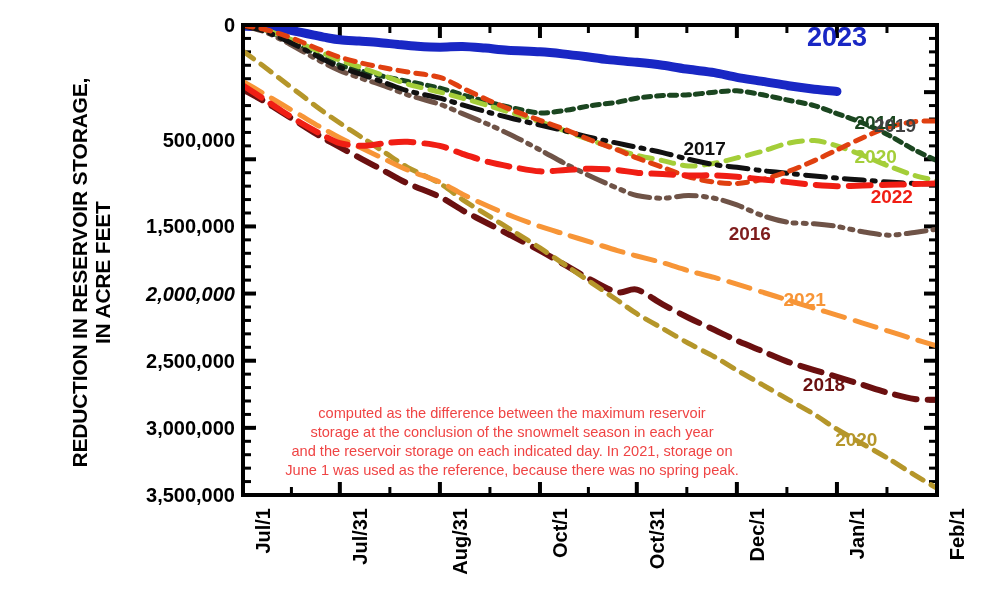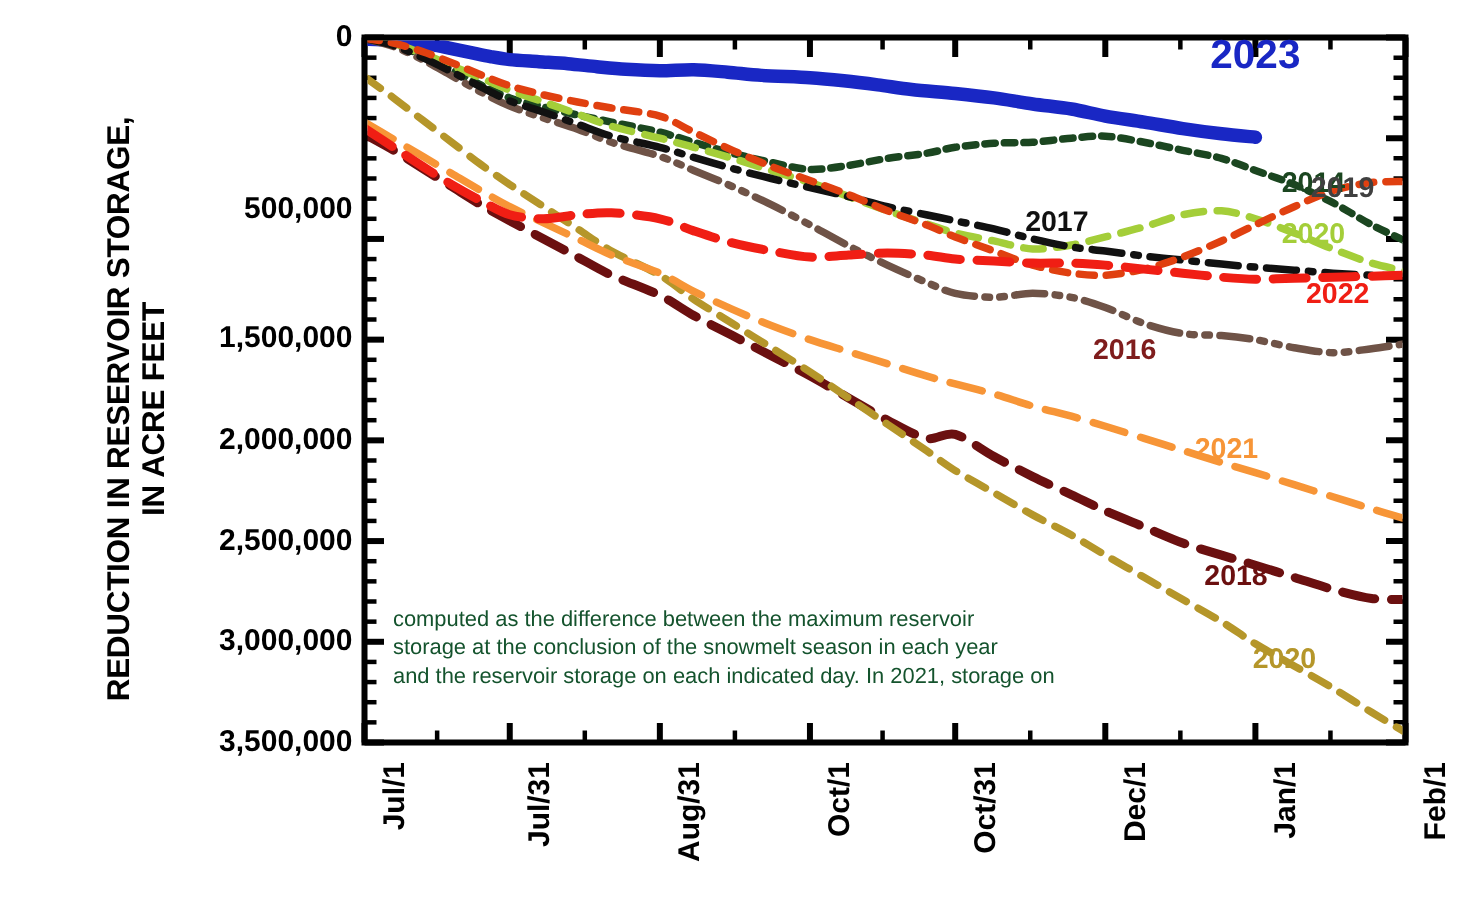--- a/index.html
+++ b/index.html
@@ -81,40 +81,41 @@
   .series-label.big {
     font-size: 27px;
   }
   #annotation {
     position: absolute;
     left: 262px;
     top: 404px;
     width: 500px;
     font-size: 14.6px;
     font-weight: normal;
-    color: #14532d;
+    color: #ef4444;
+    text-align: center;
     line-height: 1.30;
   }
   #annotation div { white-space: nowrap; }
 </style>
 </head>
 <body>
 
 <div id="figure">
 
   <div class="y-axis-title">
     <div>REDUCTION IN RESERVOIR STORAGE,</div>
     <div>IN ACRE FEET</div>
   </div>
 
   <div id="ytick-labels">
       <div class="ytick-label" style="top: 25px;">0</div>
       <div class="ytick-label" style="top: 92.1429px; margin-top: 48px;">500,000</div>
       <div class="ytick-label" style="top: 226.429px;">1,500,000</div>
-      <div class="ytick-label" style="top: 293.571px;">2,000,000</div>
+      <div class="ytick-label" style="top: 293.571px; font-style: italic;">2,000,000</div>
       <div class="ytick-label" style="top: 360.714px;">2,500,000</div>
       <div class="ytick-label" style="top: 427.857px;">3,000,000</div>
       <div class="ytick-label" style="top: 495px;">3,500,000</div>
     </div>
 
   <svg id="plot" width="985" height="600" style="position:absolute;left:0;top:0;">
       <rect x="243" y="25" width="694" height="470" fill="none" stroke="#000" stroke-width="4"></rect>
       <line x1="243" y1="25" x2="256" y2="25" stroke="#000" stroke-width="4"></line>
       <line x1="937" y1="25" x2="924" y2="25" stroke="#000" stroke-width="4"></line>
       <line x1="243" y1="38.42857142857143" x2="251" y2="38.42857142857143" stroke="#000" stroke-width="3"></line>
@@ -238,28 +239,29 @@
 
   <div id="series-labels">
       <div class="series-label big" style="left: 836.935px; top: 37.0857px; color: rgb(25, 39, 196);">2023</div>
       <div class="series-label" style="left: 875.67px; top: 123.029px; color: rgb(27, 70, 32);">2014</div>
       <div class="series-label" style="left: 875.67px; top: 156.6px; color: rgb(164, 206, 57);">2020</div>
       <div class="series-label" style="left: 749.781px; top: 234.486px; color: #7f1d1d;">2016</div>
       <div class="series-label" style="left: 704.591px; top: 148.543px; color: rgb(17, 17, 17);">2017</div>
       <div class="series-label" style="left: 824px; top: 384.886px; color: rgb(107, 16, 16);">2018</div>
       <div class="series-label" style="left: 895.037px; top: 98.1857px; color: #404040; margin-top: 28px;">2019</div>
       <div class="series-label" style="left: 856.302px; top: 439.943px; color: rgb(181, 150, 42);">2020</div>
-      <div class="series-label" style="left: 804.656px; top: 300.286px; color: rgb(247, 149, 55); margin-left: 13px;">2021</div>
+      <div class="series-label" style="left: 804.656px; top: 300.286px; color: rgb(247, 149, 55);">2021</div>
       <div class="series-label" style="left: 891.809px; top: 196.886px; color: rgb(240, 30, 20);">2022</div>
     </div>
 
   <div id="annotation">
       <div>computed as the difference between the maximum reservoir</div>
       <div>storage at the conclusion of the snowmelt season in each year</div>
       <div>and the reservoir storage on each indicated day. In 2021, storage on</div>
+      <div>June 1 was used as the reference, because there was no spring peak.</div>
     </div>
 
   <div id="xtick-labels">
       <div class="xtick-label" style="left: 252px;">Jul/1</div>
       <div class="xtick-label" style="left: 348.837px;">Jul/31</div>
       <div class="xtick-label" style="left: 448.902px;">Aug/31</div>
       <div class="xtick-label" style="left: 548.967px;">Oct/1</div>
       <div class="xtick-label" style="left: 645.805px;">Oct/31</div>
       <div class="xtick-label" style="left: 745.87px;">Dec/1</div>
       <div class="xtick-label" style="left: 845.935px;">Jan/1</div>

